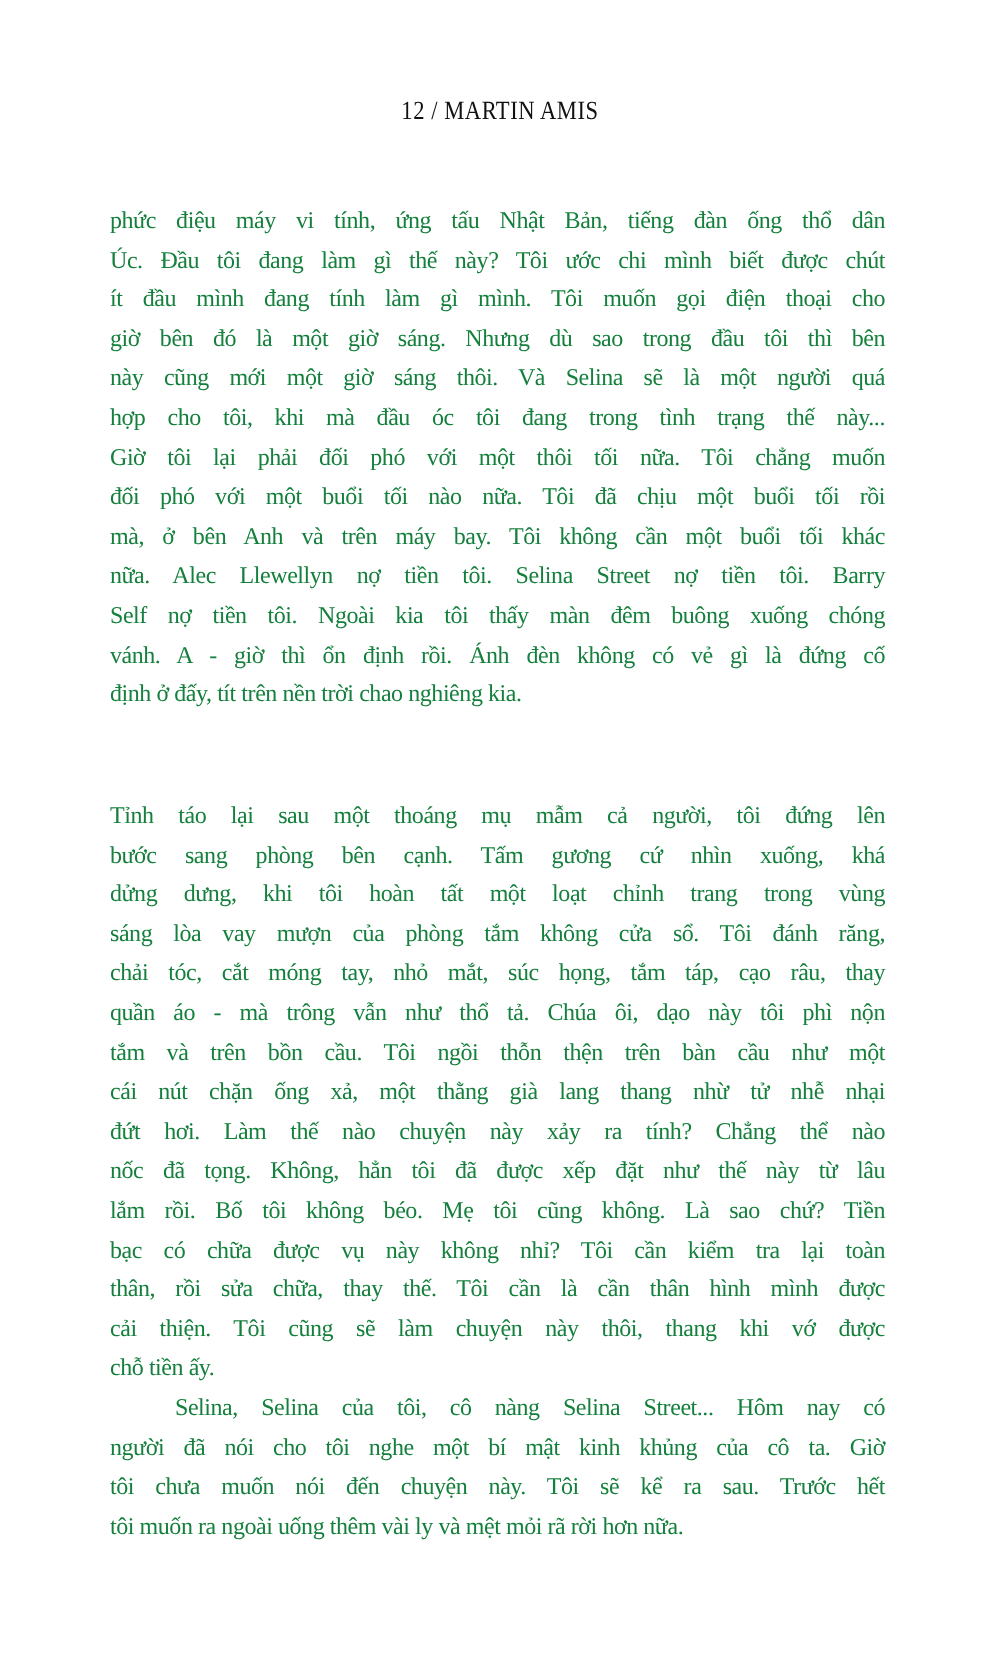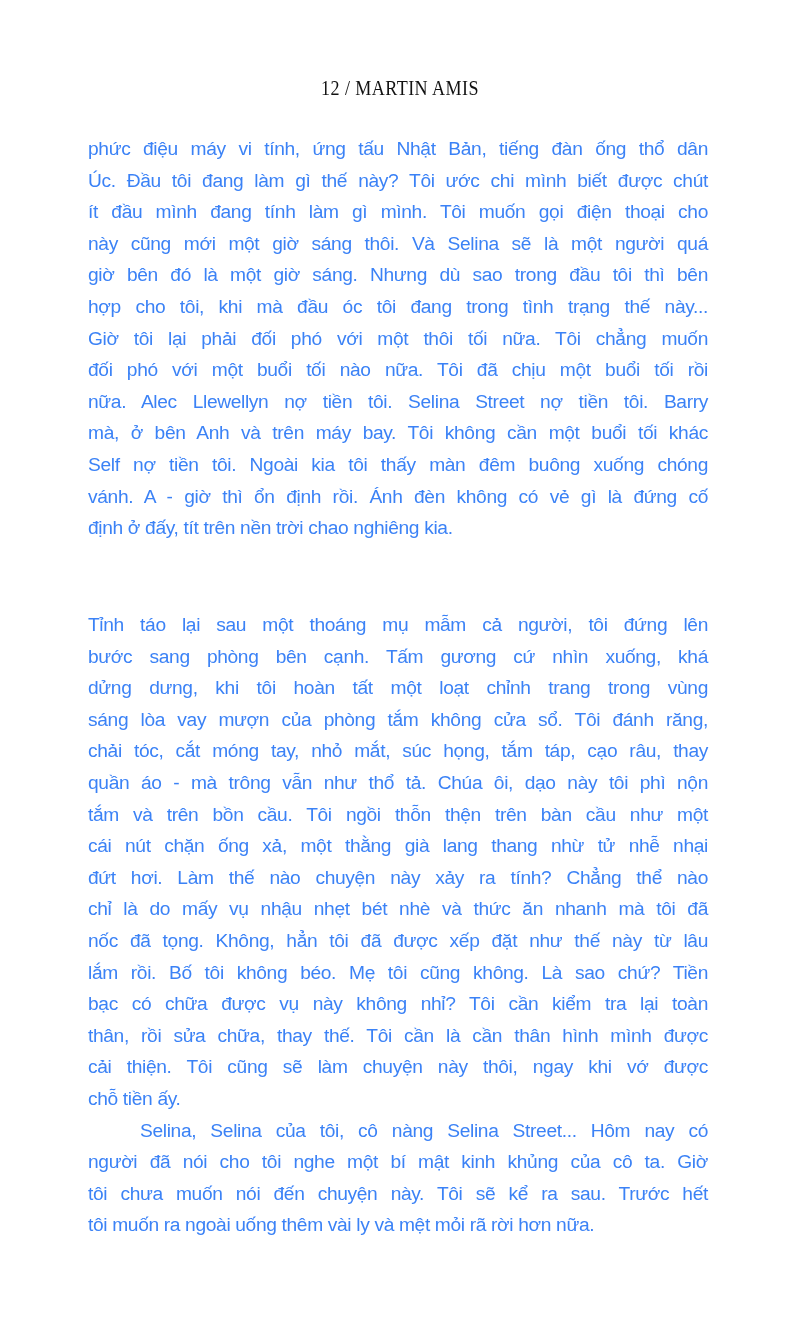--- a/index.html
+++ b/index.html
@@ -5,68 +5,67 @@
   html, body { margin: 0; padding: 0; background: #ffffff; }
   body { width: 800px; height: 1335px; position: relative; overflow: hidden; }
   .page { position: absolute; left: 0; top: 0; width: 800px; height: 1106px; background: #fff; }
   .running-head {
     position: absolute; top: 76px; left: 0; width: 800px; text-align: center;
     font-family: "Liberation Serif", serif; font-size: 21px; color: #111;
     letter-spacing: 0.5px; transform: scaleX(0.86); transform-origin: center;
   }
   .body-text {
     position: absolute; left: 88px; width: 620px;
-    font-family: Liberation Sans, sans-serif; font-size: 19.2px; line-height: 31.6px;
-    color: #3b82f6; text-align: justify; letter-spacing: -0.35px;
+    font-family: Liberation Serif, serif; font-size: 19.2px; line-height: 31.6px;
+    color: #15803d; text-align: justify; letter-spacing: -0.35px; margin-top: 28px;
   }
   .line { display: block; white-space: nowrap; text-align-last: justify; text-align: justify; }
   .line.last { text-align-last: left; }
   .line.indent { padding-left: 52px; }
   #p1 { top: 133px; }
   #p2 { top: 609px; }
 </style>
 </head>
 <body>
 
 <div class="page">
   <div class="running-head">
     <span>12</span><span> / </span><span>MARTIN AMIS</span>
   </div>
 
   <div class="body-text" id="p1">
     <span class="line">phức điệu máy vi tính, ứng tấu Nhật Bản, tiếng đàn ống thổ dân</span>
     <span class="line">Úc. Đầu tôi đang làm gì thế này? Tôi ước chi mình biết được chút</span>
     <span class="line">ít đầu mình đang tính làm gì mình. Tôi muốn gọi điện thoại cho</span>
+    <span class="line">giờ bên đó là một giờ sáng. Nhưng dù sao trong đầu tôi thì bên</span>
     <span class="line">này cũng mới một giờ sáng thôi. Và Selina sẽ là một người quá</span>
-    <span class="line">giờ bên đó là một giờ sáng. Nhưng dù sao trong đầu tôi thì bên</span>
     <span class="line">hợp cho tôi, khi mà đầu óc tôi đang trong tình trạng thế này...</span>
     <span class="line">Giờ tôi lại phải đối phó với một thôi tối nữa. Tôi chẳng muốn</span>
     <span class="line">đối phó với một buổi tối nào nữa. Tôi đã chịu một buổi tối rồi</span>
+    <span class="line">mà, ở bên Anh và trên máy bay. Tôi không cần một buổi tối khác</span>
     <span class="line">nữa. Alec Llewellyn nợ tiền tôi. Selina Street nợ tiền tôi. Barry</span>
-    <span class="line">mà, ở bên Anh và trên máy bay. Tôi không cần một buổi tối khác</span>
     <span class="line">Self nợ tiền tôi. Ngoài kia tôi thấy màn đêm buông xuống chóng</span>
     <span class="line">vánh. A - giờ thì ổn định rồi. Ánh đèn không có vẻ gì là đứng cố</span>
     <span class="line last">định ở đấy, tít trên nền trời chao nghiêng kia.</span>
   </div>
 
   <div class="body-text" id="p2">
     <span class="line">Tỉnh táo lại sau một thoáng mụ mẫm cả người, tôi đứng lên</span>
     <span class="line">bước sang phòng bên cạnh. Tấm gương cứ nhìn xuống, khá</span>
     <span class="line">dửng dưng, khi tôi hoàn tất một loạt chỉnh trang trong vùng</span>
     <span class="line">sáng lòa vay mượn của phòng tắm không cửa sổ. Tôi đánh răng,</span>
     <span class="line">chải tóc, cắt móng tay, nhỏ mắt, súc họng, tắm táp, cạo râu, thay</span>
     <span class="line">quần áo - mà trông vẫn như thổ tả. Chúa ôi, dạo này tôi phì nộn</span>
     <span class="line">tắm và trên bồn cầu. Tôi ngồi thỗn thện trên bàn cầu như một</span>
     <span class="line">cái nút chặn ống xả, một thằng già lang thang nhừ tử nhễ nhại</span>
     <span class="line">đứt hơi. Làm thế nào chuyện này xảy ra tính? Chẳng thể nào</span>
-    <span class="line">chỉ là do mấy vụ nhậu nhẹt bét nhè và thức ăn nhanh mà tôi đã</span>
     <span class="line">nốc đã tọng. Không, hẳn tôi đã được xếp đặt như thế này từ lâu</span>
     <span class="line">lắm rồi. Bố tôi không béo. Mẹ tôi cũng không. Là sao chứ? Tiền</span>
     <span class="line">bạc có chữa được vụ này không nhỉ? Tôi cần kiểm tra lại toàn</span>
     <span class="line">thân, rồi sửa chữa, thay thế. Tôi cần là cần thân hình mình được</span>
-    <span class="line">cải thiện. Tôi cũng sẽ làm chuyện này thôi, ngay khi vớ được</span>
+    <span class="line">cải thiện. Tôi cũng sẽ làm chuyện này thôi, thang khi vớ được</span>
     <span class="line last">chỗ tiền ấy.</span>
     <span class="line indent">Selina, Selina của tôi, cô nàng Selina Street... Hôm nay có</span>
     <span class="line">người đã nói cho tôi nghe một bí mật kinh khủng của cô ta. Giờ</span>
     <span class="line">tôi chưa muốn nói đến chuyện này. Tôi sẽ kể ra sau. Trước hết</span>
     <span class="line last">tôi muốn ra ngoài uống thêm vài ly và mệt mỏi rã rời hơn nữa.</span>
   </div>
 </div>
 
 </body></html>

